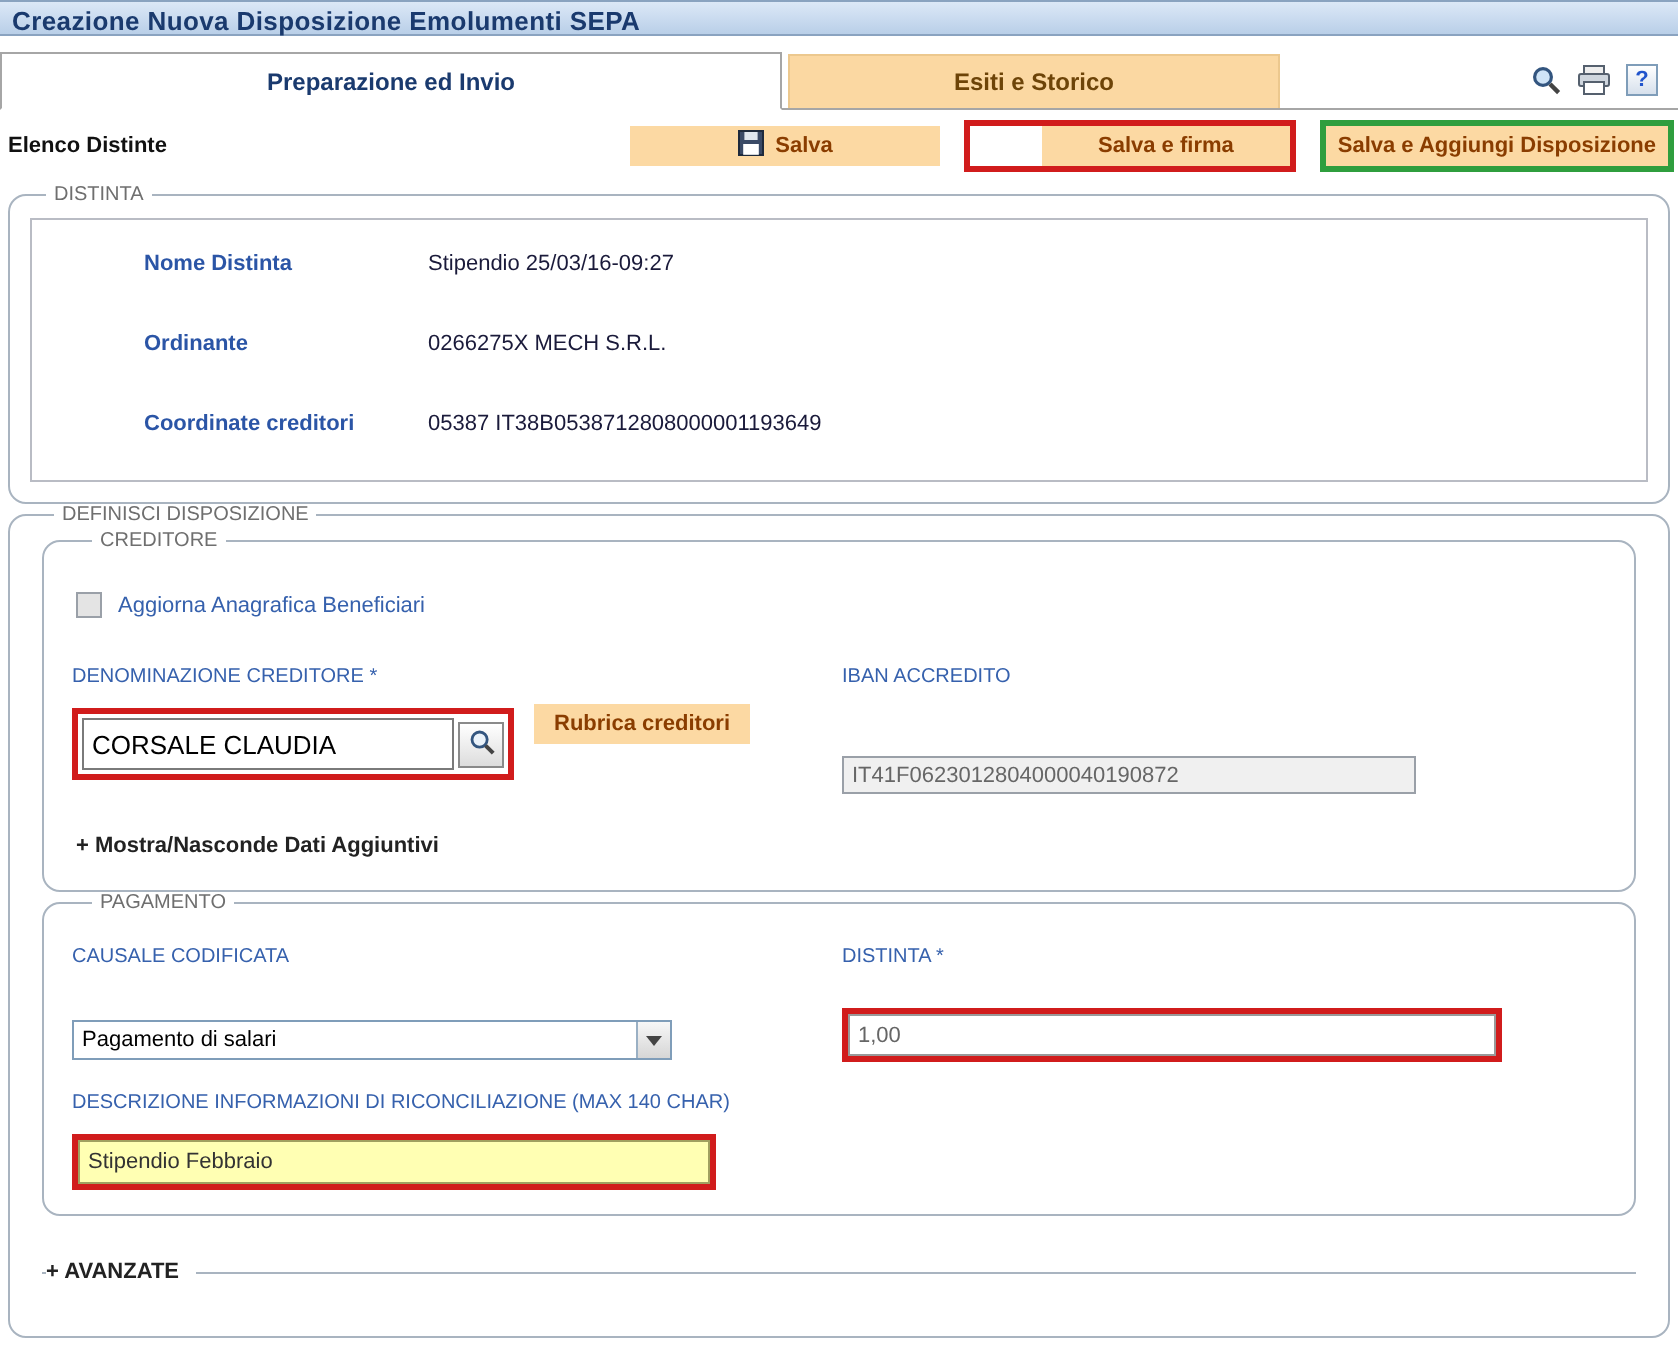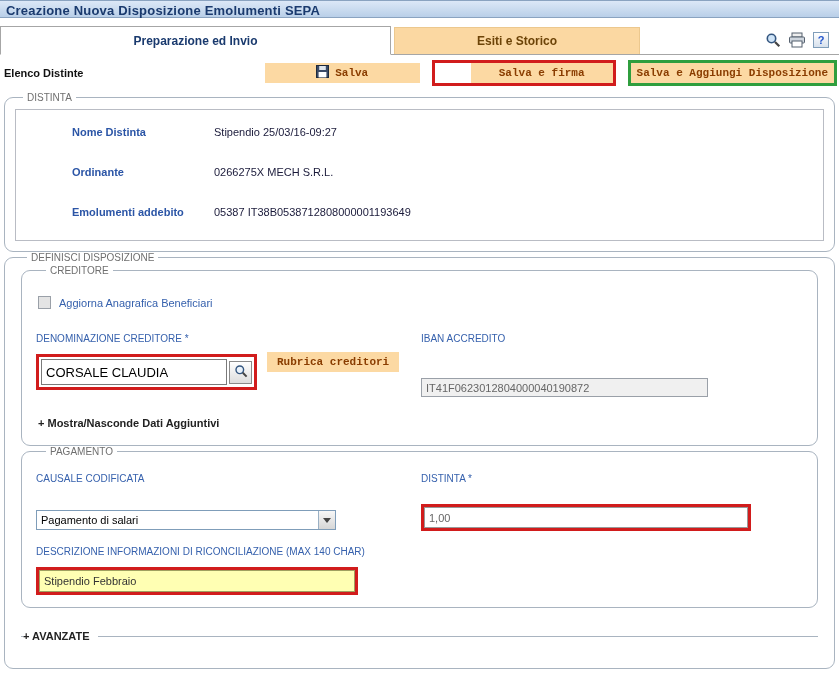--- a/index.html
+++ b/index.html
@@ -35,21 +35,21 @@
   }
 
   
   .actionrow { display: flex; align-items: center; margin: 5px 2px 6px 4px; }
   .elenco { font-size: 11px; font-weight: bold; color: #111; }
   .actions { margin-left: auto; display: flex; align-items: center; gap: 12px; }
   button { font-family: inherit; cursor: pointer; }
   .btn-peach {
     background: #fcd9a3; border: none; height: 20px;
     display: inline-flex; align-items: center; justify-content: center; gap: 6px;
-    font-size: 11px; font-weight: bold; color: #8a3d00; white-space: nowrap; font-family: Liberation Mono, monospace;
+    font-size: 11px; font-weight: bold; color: #8a3d00; white-space: nowrap;
   }
   .btn-salva { width: 155px; }
   .btn-firma { padding: 0 28px; margin-left: 36px; }
   .btn-aggiungi { padding: 0 6px; }
   .annot-red { border: 3px solid #d11c1c; display: inline-flex; }
   .annot-green { border: 3px solid #2f9e3e; display: inline-flex; }
 
   
   fieldset.fs { border: 1px solid #a9b4c0; border-radius: 9px; margin: 0 4px; }
   fieldset.fs > legend { font-size: 10px; color: #6f6f6f; padding: 0 4px; margin-left: 10px; }
@@ -159,21 +159,21 @@
     <div class="distinta-box">
       <div class="d-row">
         <span class="d-label">Nome Distinta</span>
         <span class="d-value">Stipendio 25/03/16-09:27</span>
       </div>
       <div class="d-row">
         <span class="d-label">Ordinante</span>
         <span class="d-value">0266275X MECH S.R.L.</span>
       </div>
       <div class="d-row">
-        <span class="d-label">Emolumenti addebito</span>
+        <span class="d-label">Coordinate creditori</span>
         <span class="d-value">05387 IT38B0538712808000001193649</span>
       </div>
     </div>
   </fieldset>
 
   <fieldset class="fs fs-def">
     <legend>DEFINISCI DISPOSIZIONE</legend>
 
     <fieldset class="fs fs-inner fs-cred">
       <legend>CREDITORE</legend>

